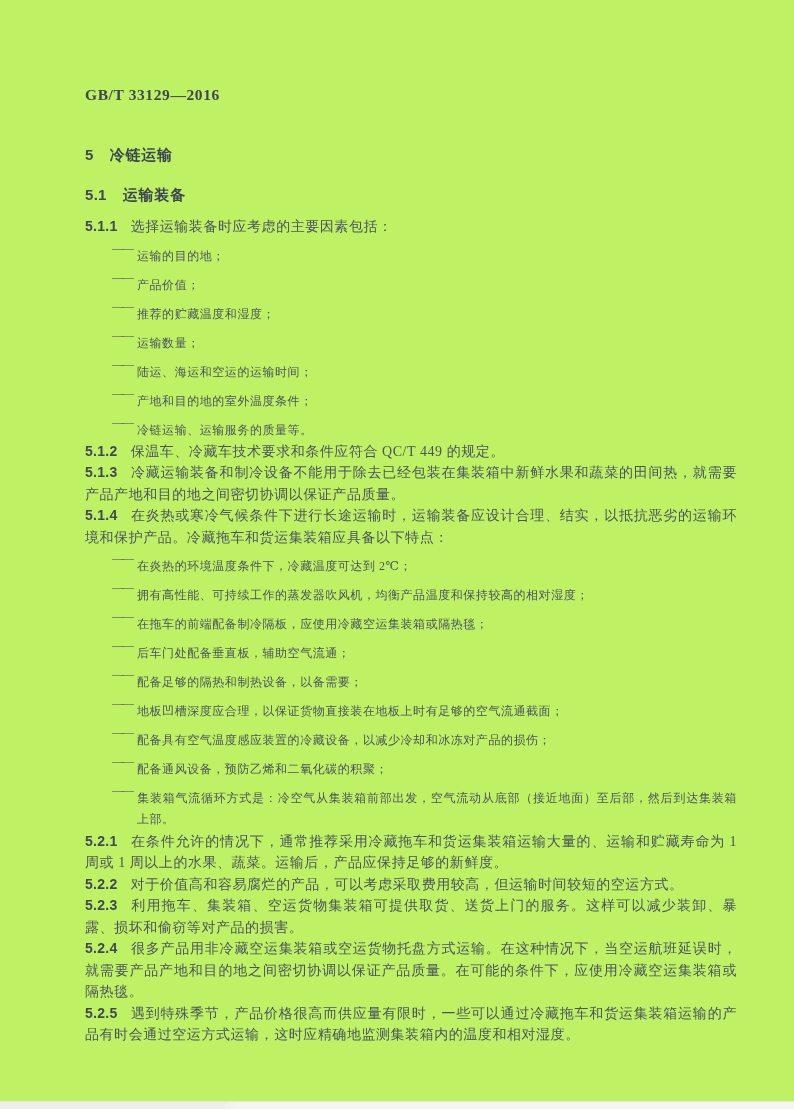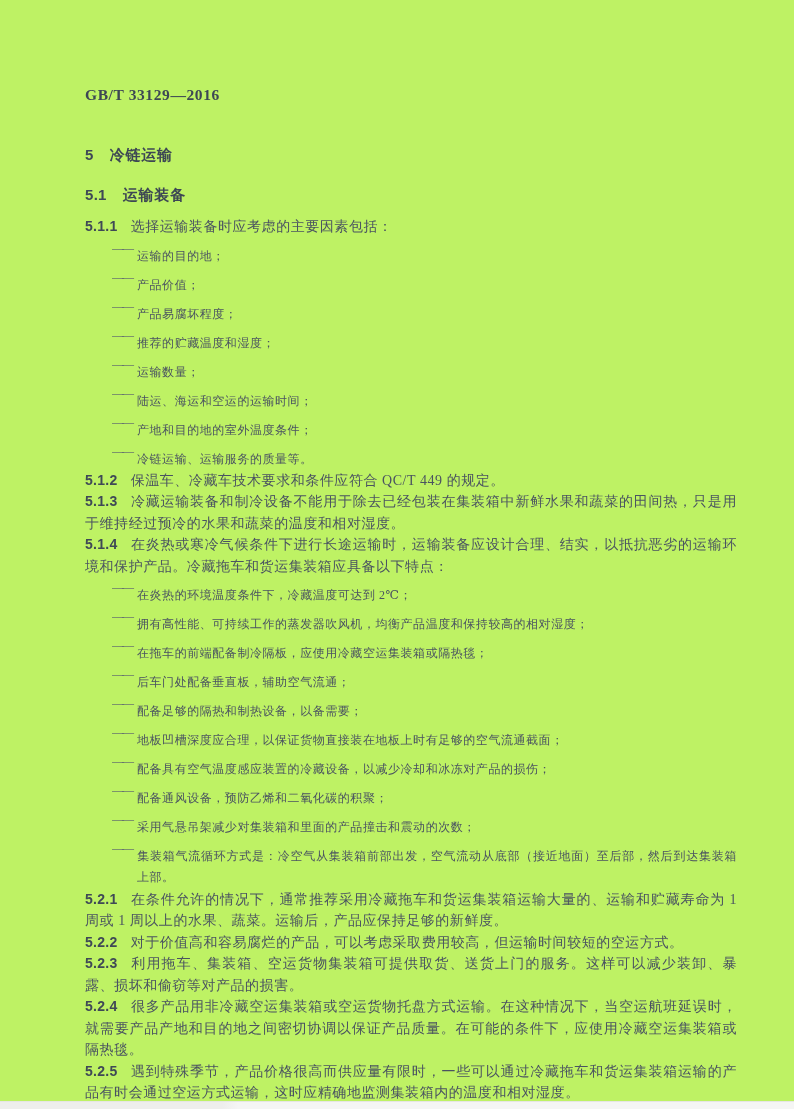--- a/index.html
+++ b/index.html
@@ -94,38 +94,36 @@
 
 <div class="page">
   <div class="doc-number">GB/T 33129—2016</div>
 
   <div class="content" id="content">
       <div class="heading h2"><span class="clause-num">5</span><span class="heading-title">冷链运输</span></div>
       <div class="heading h3"><span class="clause-num">5.1</span><span class="heading-title">运输装备</span></div>
       <p class="para"><span class="clause-num">5.1.1</span><span class="para-text">选择运输装备时应考虑的主要因素包括：</span></p>
       <div class="dash-item"><span class="dash">——</span><span class="item-text">运输的目的地；</span></div>
       <div class="dash-item"><span class="dash">——</span><span class="item-text">产品价值；</span></div>
-      <div class="dash-item"><span class="dash">——</span><span class="item-text">产品易腐坏程度；</span></div>
       <div class="dash-item"><span class="dash">——</span><span class="item-text">推荐的贮藏温度和湿度；</span></div>
       <div class="dash-item"><span class="dash">——</span><span class="item-text">运输数量；</span></div>
       <div class="dash-item"><span class="dash">——</span><span class="item-text">陆运、海运和空运的运输时间；</span></div>
       <div class="dash-item"><span class="dash">——</span><span class="item-text">产地和目的地的室外温度条件；</span></div>
       <div class="dash-item"><span class="dash">——</span><span class="item-text">冷链运输、运输服务的质量等。</span></div>
       <p class="para"><span class="clause-num">5.1.2</span><span class="para-text">保温车、冷藏车技术要求和条件应符合 QC/T 449 的规定。</span></p>
-      <p class="para"><span class="clause-num">5.1.3</span><span class="para-text">冷藏运输装备和制冷设备不能用于除去已经包装在集装箱中新鲜水果和蔬菜的田间热，只是用于维持经过预冷的水果和蔬菜的温度和相对湿度。</span></p>
+      <p class="para"><span class="clause-num">5.1.3</span><span class="para-text">冷藏运输装备和制冷设备不能用于除去已经包装在集装箱中新鲜水果和蔬菜的田间热，就需要产品产地和目的地之间密切协调以保证产品质量。</span></p>
       <p class="para"><span class="clause-num">5.1.4</span><span class="para-text">在炎热或寒冷气候条件下进行长途运输时，运输装备应设计合理、结实，以抵抗恶劣的运输环境和保护产品。冷藏拖车和货运集装箱应具备以下特点：</span></p>
       <div class="dash-item"><span class="dash">——</span><span class="item-text">在炎热的环境温度条件下，冷藏温度可达到 2℃；</span></div>
       <div class="dash-item"><span class="dash">——</span><span class="item-text">拥有高性能、可持续工作的蒸发器吹风机，均衡产品温度和保持较高的相对湿度；</span></div>
       <div class="dash-item"><span class="dash">——</span><span class="item-text">在拖车的前端配备制冷隔板，应使用冷藏空运集装箱或隔热毯；</span></div>
       <div class="dash-item"><span class="dash">——</span><span class="item-text">后车门处配备垂直板，辅助空气流通；</span></div>
       <div class="dash-item"><span class="dash">——</span><span class="item-text">配备足够的隔热和制热设备，以备需要；</span></div>
       <div class="dash-item"><span class="dash">——</span><span class="item-text">地板凹槽深度应合理，以保证货物直接装在地板上时有足够的空气流通截面；</span></div>
       <div class="dash-item"><span class="dash">——</span><span class="item-text">配备具有空气温度感应装置的冷藏设备，以减少冷却和冰冻对产品的损伤；</span></div>
       <div class="dash-item"><span class="dash">——</span><span class="item-text">配备通风设备，预防乙烯和二氧化碳的积聚；</span></div>
-      <div class="dash-item"><span class="dash">——</span><span class="item-text">采用气悬吊架减少对集装箱和里面的产品撞击和震动的次数；</span></div>
       <div class="dash-item"><span class="dash">——</span><span class="item-text">集装箱气流循环方式是：冷空气从集装箱前部出发，空气流动从底部（接近地面）至后部，然后到达集装箱上部。</span></div>
       <p class="para"><span class="clause-num">5.2.1</span><span class="para-text">在条件允许的情况下，通常推荐采用冷藏拖车和货运集装箱运输大量的、运输和贮藏寿命为 1 周或 1 周以上的水果、蔬菜。运输后，产品应保持足够的新鲜度。</span></p>
       <p class="para"><span class="clause-num">5.2.2</span><span class="para-text">对于价值高和容易腐烂的产品，可以考虑采取费用较高，但运输时间较短的空运方式。</span></p>
       <p class="para"><span class="clause-num">5.2.3</span><span class="para-text">利用拖车、集装箱、空运货物集装箱可提供取货、送货上门的服务。这样可以减少装卸、暴露、损坏和偷窃等对产品的损害。</span></p>
       <p class="para"><span class="clause-num">5.2.4</span><span class="para-text">很多产品用非冷藏空运集装箱或空运货物托盘方式运输。在这种情况下，当空运航班延误时，就需要产品产地和目的地之间密切协调以保证产品质量。在可能的条件下，应使用冷藏空运集装箱或隔热毯。</span></p>
       <p class="para"><span class="clause-num">5.2.5</span><span class="para-text">遇到特殊季节，产品价格很高而供应量有限时，一些可以通过冷藏拖车和货运集装箱运输的产品有时会通过空运方式运输，这时应精确地监测集装箱内的温度和相对湿度。</span></p>
     </div>
 
   <div class="bottom-edge"></div>
 </div>

